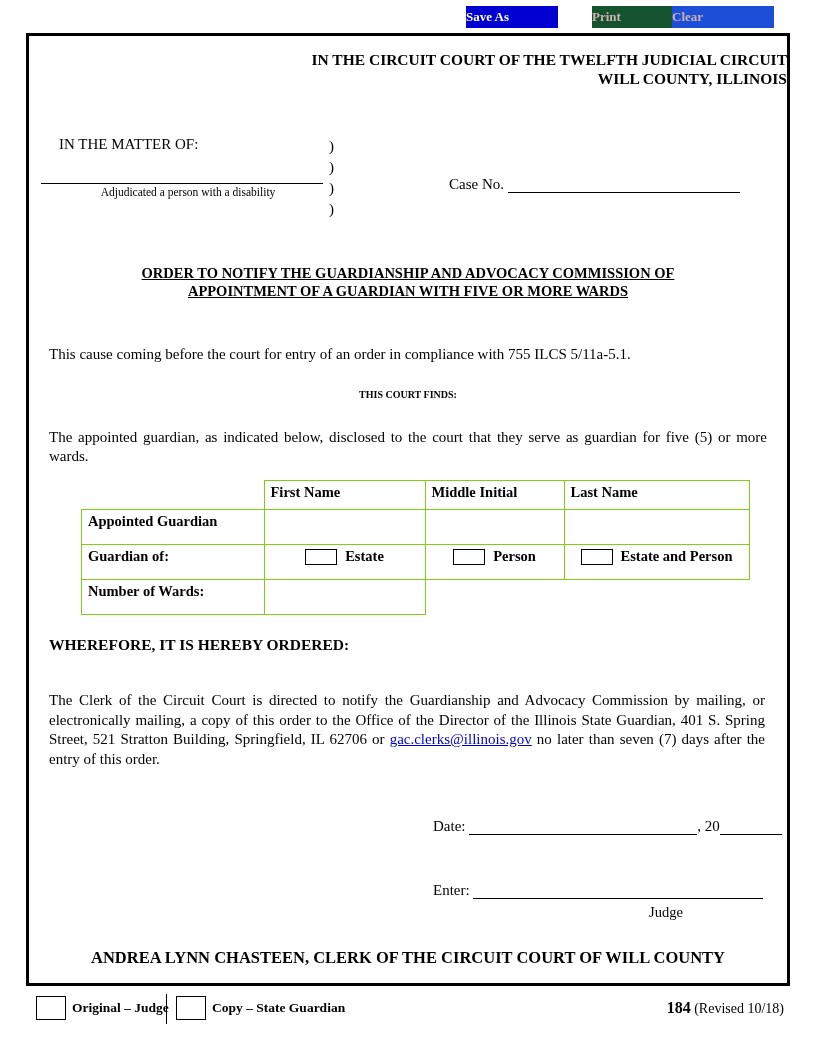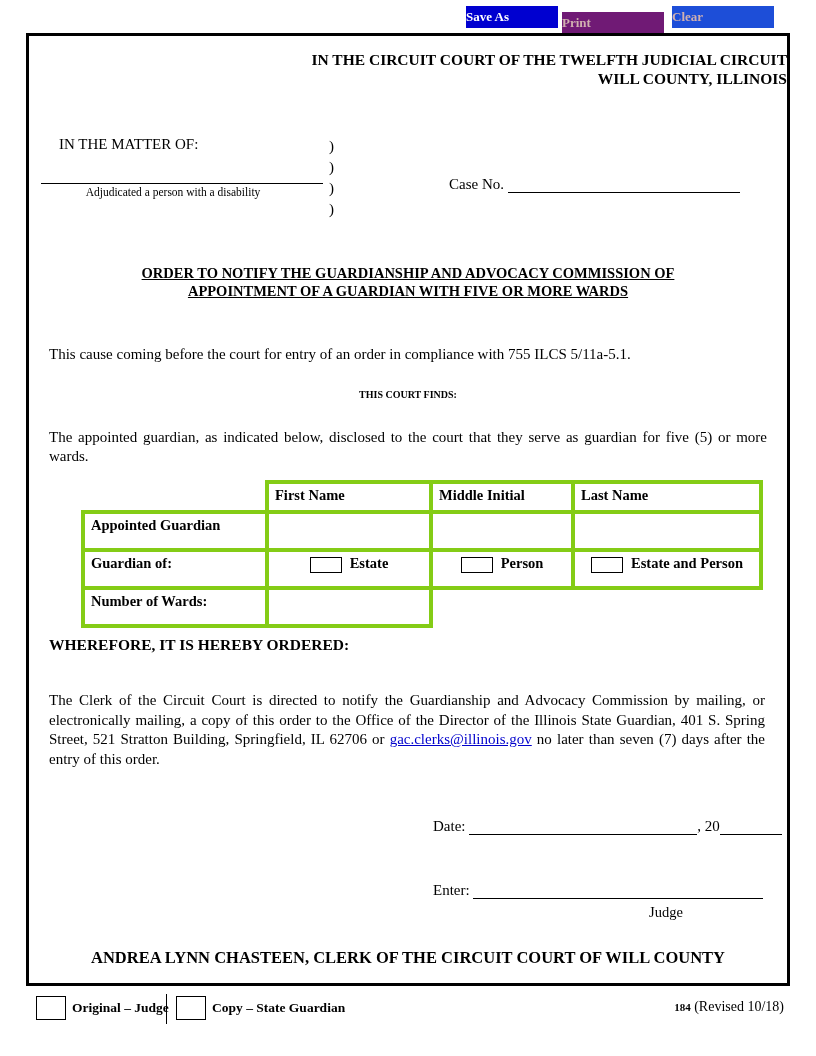--- a/index.html
+++ b/index.html
@@ -37,25 +37,24 @@
     cursor: pointer;
     padding: 0;
   }
   .btn-saveas {
     left: 466px;
     width: 92px;
     background: #0000d0;
     color: #ffffff;
   }
   .btn-print {
-    left: 562px;
+    left: 592px;
     width: 102px;
-    background: #701a75;
+    background: #14532d;
     color: #d0b0b0;
-    margin-top: 6px;
   }
   .btn-clear {
     left: 672px;
     width: 102px;
     background: #1d4ed8;
     color: #d0b0b0;
   }
 
   
   .page {
@@ -105,21 +104,21 @@
     position: absolute;
     top: 146px;
     left: 12px;
     width: 282px;
     border-bottom: 1px solid #000;
     height: 1px;
   }
   .party-sub {
     position: absolute;
     top: 150px;
-    left: 3px;
+    left: 18px;
     width: 282px;
     text-align: center;
     font-size: 11.5px;
   }
   .caseno {
     position: absolute;
     top: 140px;
     left: 420px;
     font-size: 15px;
   }
@@ -175,21 +174,21 @@
 
   
   .tbl {
     position: absolute;
     top: 444px;
     left: 52px;
     border-collapse: collapse;
     font-size: 14.5px;
   }
   .tbl td {
-    border: 4px solid #84cc16;
+    border: 1px solid #84cc16;
     padding: 3px 6px;
     vertical-align: top;
     font-weight: bold;
   }
   .col-label { width: 170px; height: 22px; }
   .col-first { width: 148px; }
   .col-mid   { width: 126px; }
   .col-last  { width: 172px; }
   .row-tall td { height: 28px; }
   .cell-blank { font-weight: normal; }
@@ -300,21 +299,21 @@
     top: 0;
     height: 30px;
     border-left: 1px solid #000;
   }
   .rev {
     position: absolute;
     right: 6px;
     top: 5px;
     font-size: 14px;
   }
-  .rev .num { font-weight: bold; font-size: 11px; }
+  .rev .num { font-weight: bold; font-size: 16px; }
 </style>
 </head>
 <body>
 
 <div class="topbar">
   <button class="topbtn btn-saveas">Save As</button>
   <button class="topbtn btn-print">Print</button>
   <button class="topbtn btn-clear">Clear</button>
 </div>
 

